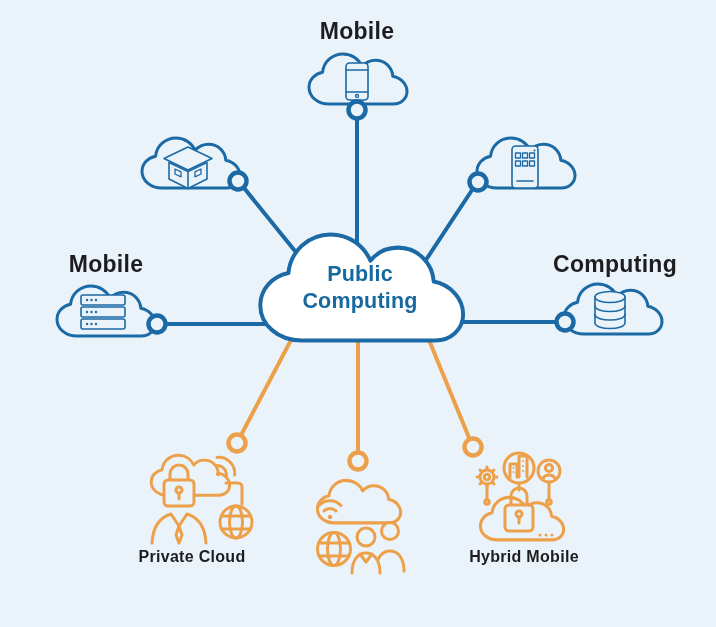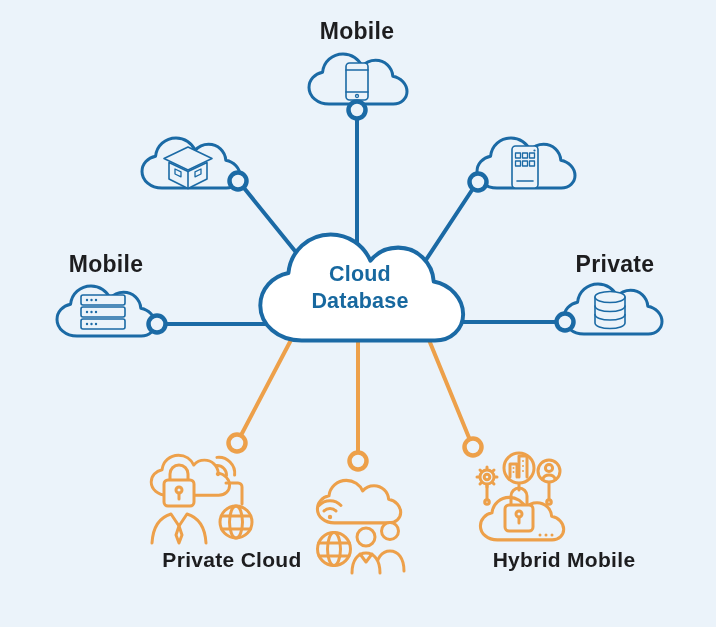--- a/index.html
+++ b/index.html
@@ -12,21 +12,21 @@
     background:var(--background);
     font-family:"Liberation Sans",sans-serif;
   }
   .stage svg{position:absolute;left:0;top:0;}
   .label{
     position:absolute;transform:translateX(-50%);
     font-weight:700;font-size:23px;letter-spacing:.3px;
     color:var(--label);white-space:nowrap;
   }
   .label--applications{color:var(--applications);}
-  .label--bottom{font-size:21px;margin-left:40px;}
+  .label--bottom{font-size:16px;}
   .center-label{
     position:absolute;left:360px;top:261px;transform:translateX(-50%);
     width:150px;text-align:center;font-weight:700;font-size:21.5px;
     line-height:27px;color:var(--centerText);letter-spacing:.2px;
   }
   
   .ln-b{stroke:var(--blue);stroke-width:4;stroke-linecap:round;fill:none;}
   .ln-o{stroke:var(--orange);stroke-width:4;stroke-linecap:round;fill:none;}
   .cl-b{fill:none;stroke:var(--blue);stroke-width:3;stroke-linejoin:round;stroke-linecap:round;}
   .cl-center{fill:var(--cloudFill);stroke:var(--blue);stroke-width:1.9;stroke-linejoin:round;}
@@ -228,17 +228,17 @@
       <circle class="ring-b" cx="157" cy="324" r="8.5"></circle>
       <circle class="ring-b" cx="565" cy="322" r="8.5"></circle>
       <circle class="ring-o" cx="237" cy="443" r="8.5"></circle>
       <circle class="ring-o" cx="358" cy="461" r="8.5"></circle>
       <circle class="ring-o" cx="473" cy="447" r="8.5"></circle>
     </g>
   </svg>
 
   <div class="label" style="left:357px;top:18px;">Mobile</div>
   <div class="label" style="left:106px;top:251px;">Mobile</div>
-  <div class="label" style="left:615px;top:251px;">Private</div>
-  <div class="center-label">Cloud Database</div>
+  <div class="label" style="left:615px;top:251px;">Computing</div>
+  <div class="center-label">Public Computing</div>
   <div class="label label--bottom" style="left:192px;top:548px;">Private Cloud</div>
   <div class="label label--bottom" style="left:524px;top:548px;">Hybrid Mobile</div>
 </div>
 
 </body></html>

